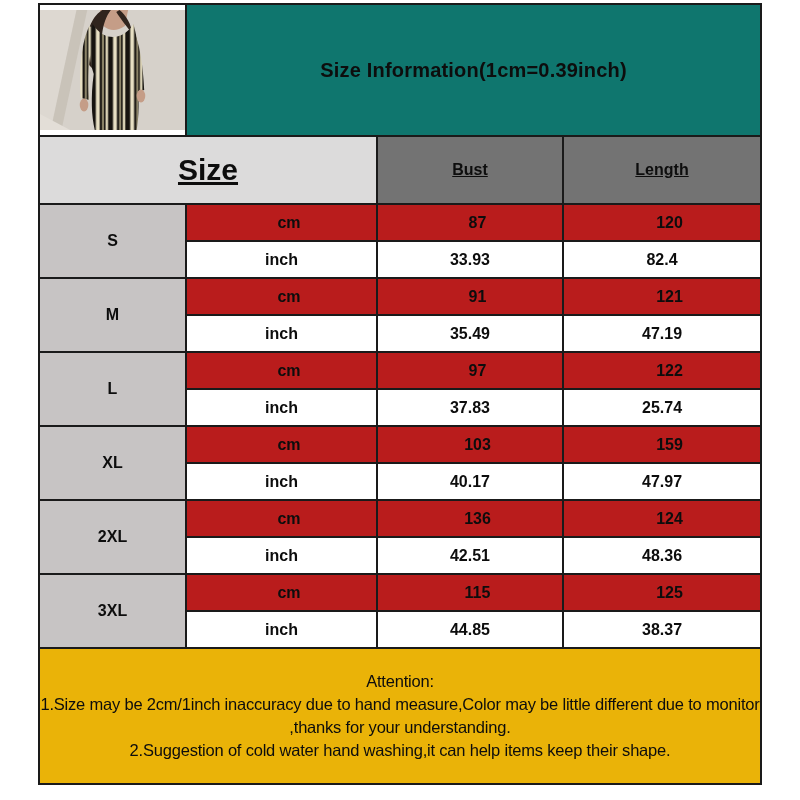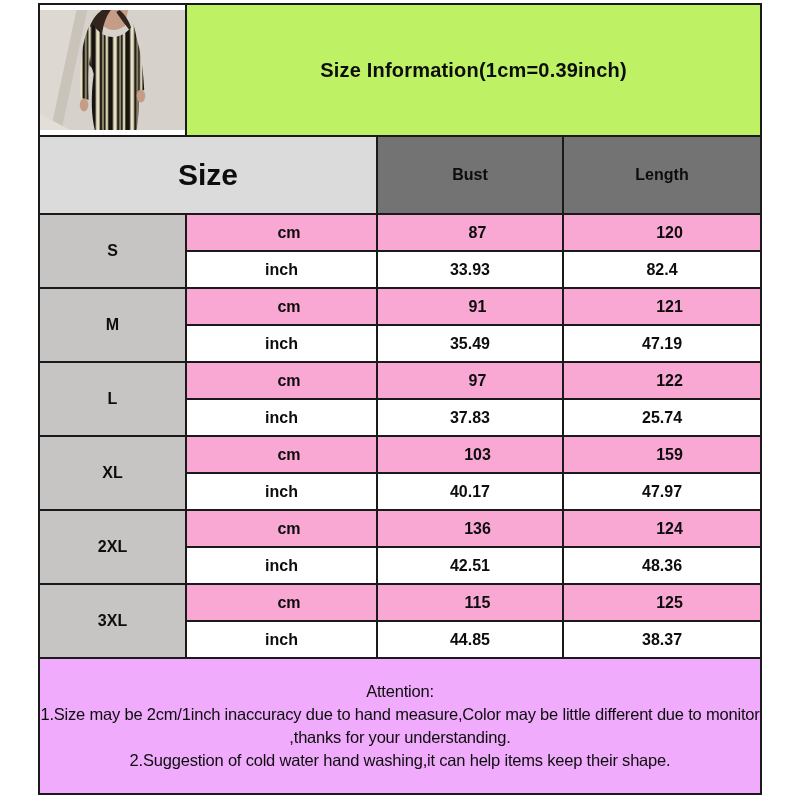--- a/index.html
+++ b/index.html
@@ -27,63 +27,63 @@
     table-layout: fixed;
   }
   table.size-table td {
     border: 2px solid #1a1a1a;
     text-align: center;
     vertical-align: middle;
     padding: 0;
     overflow: hidden;
   }
   tr.photo-row   { height: 132px; }
-  tr.head-row    { height: 78px; }
+  tr.head-row    { height: 68px; text-decoration: underline; }
   tr.cm-row, tr.inch-row { height: 37px; }
   tr.attn-row    { height: 136px; }
 
   td.photo-cell {
     background: #ffffff;
     padding: 4px;
   }
   .photo {
     width: 100%;
     height: 120px;
   }
   .photo svg { display: block; width: 100%; height: 100%; }
 
   td.title-cell {
-    background: #bef264;
+    background: #0f766e;
     font-size: 20px;
     font-weight: 700;
     letter-spacing: 0.2px;
   }
   td.size-head {
     background: #dcdbdb;
     font-size: 30px;
     font-weight: 700;
   }
   td.col-head {
     background: #737373;
     font-size: 16px;
     font-weight: 700;
   }
   td.size-label {
     background: #c7c4c4;
     font-size: 16px;
     font-weight: 700;
   }
-  tr.cm-row td.unit, tr.cm-row td.val   { background: #f9a8d4; padding-left: 15px; }
+  tr.cm-row td.unit, tr.cm-row td.val   { background: #b91c1c; padding-left: 15px; }
   tr.inch-row td.unit, tr.inch-row td.val { background: #ffffff; border-radius: 12px; }
   td.unit, td.val {
     font-size: 16px;
     font-weight: 700;
   }
   td.attn {
-    background: #f0abfc;
+    background: #eab308;
     text-align: left;
     vertical-align: top;
     padding: 2px 6px 0 3px;
     font-size: 16.5px;
     letter-spacing: -0.2px;
     line-height: 23px;
     border-bottom-width: 3px;
   }
 </style>
 </head>

